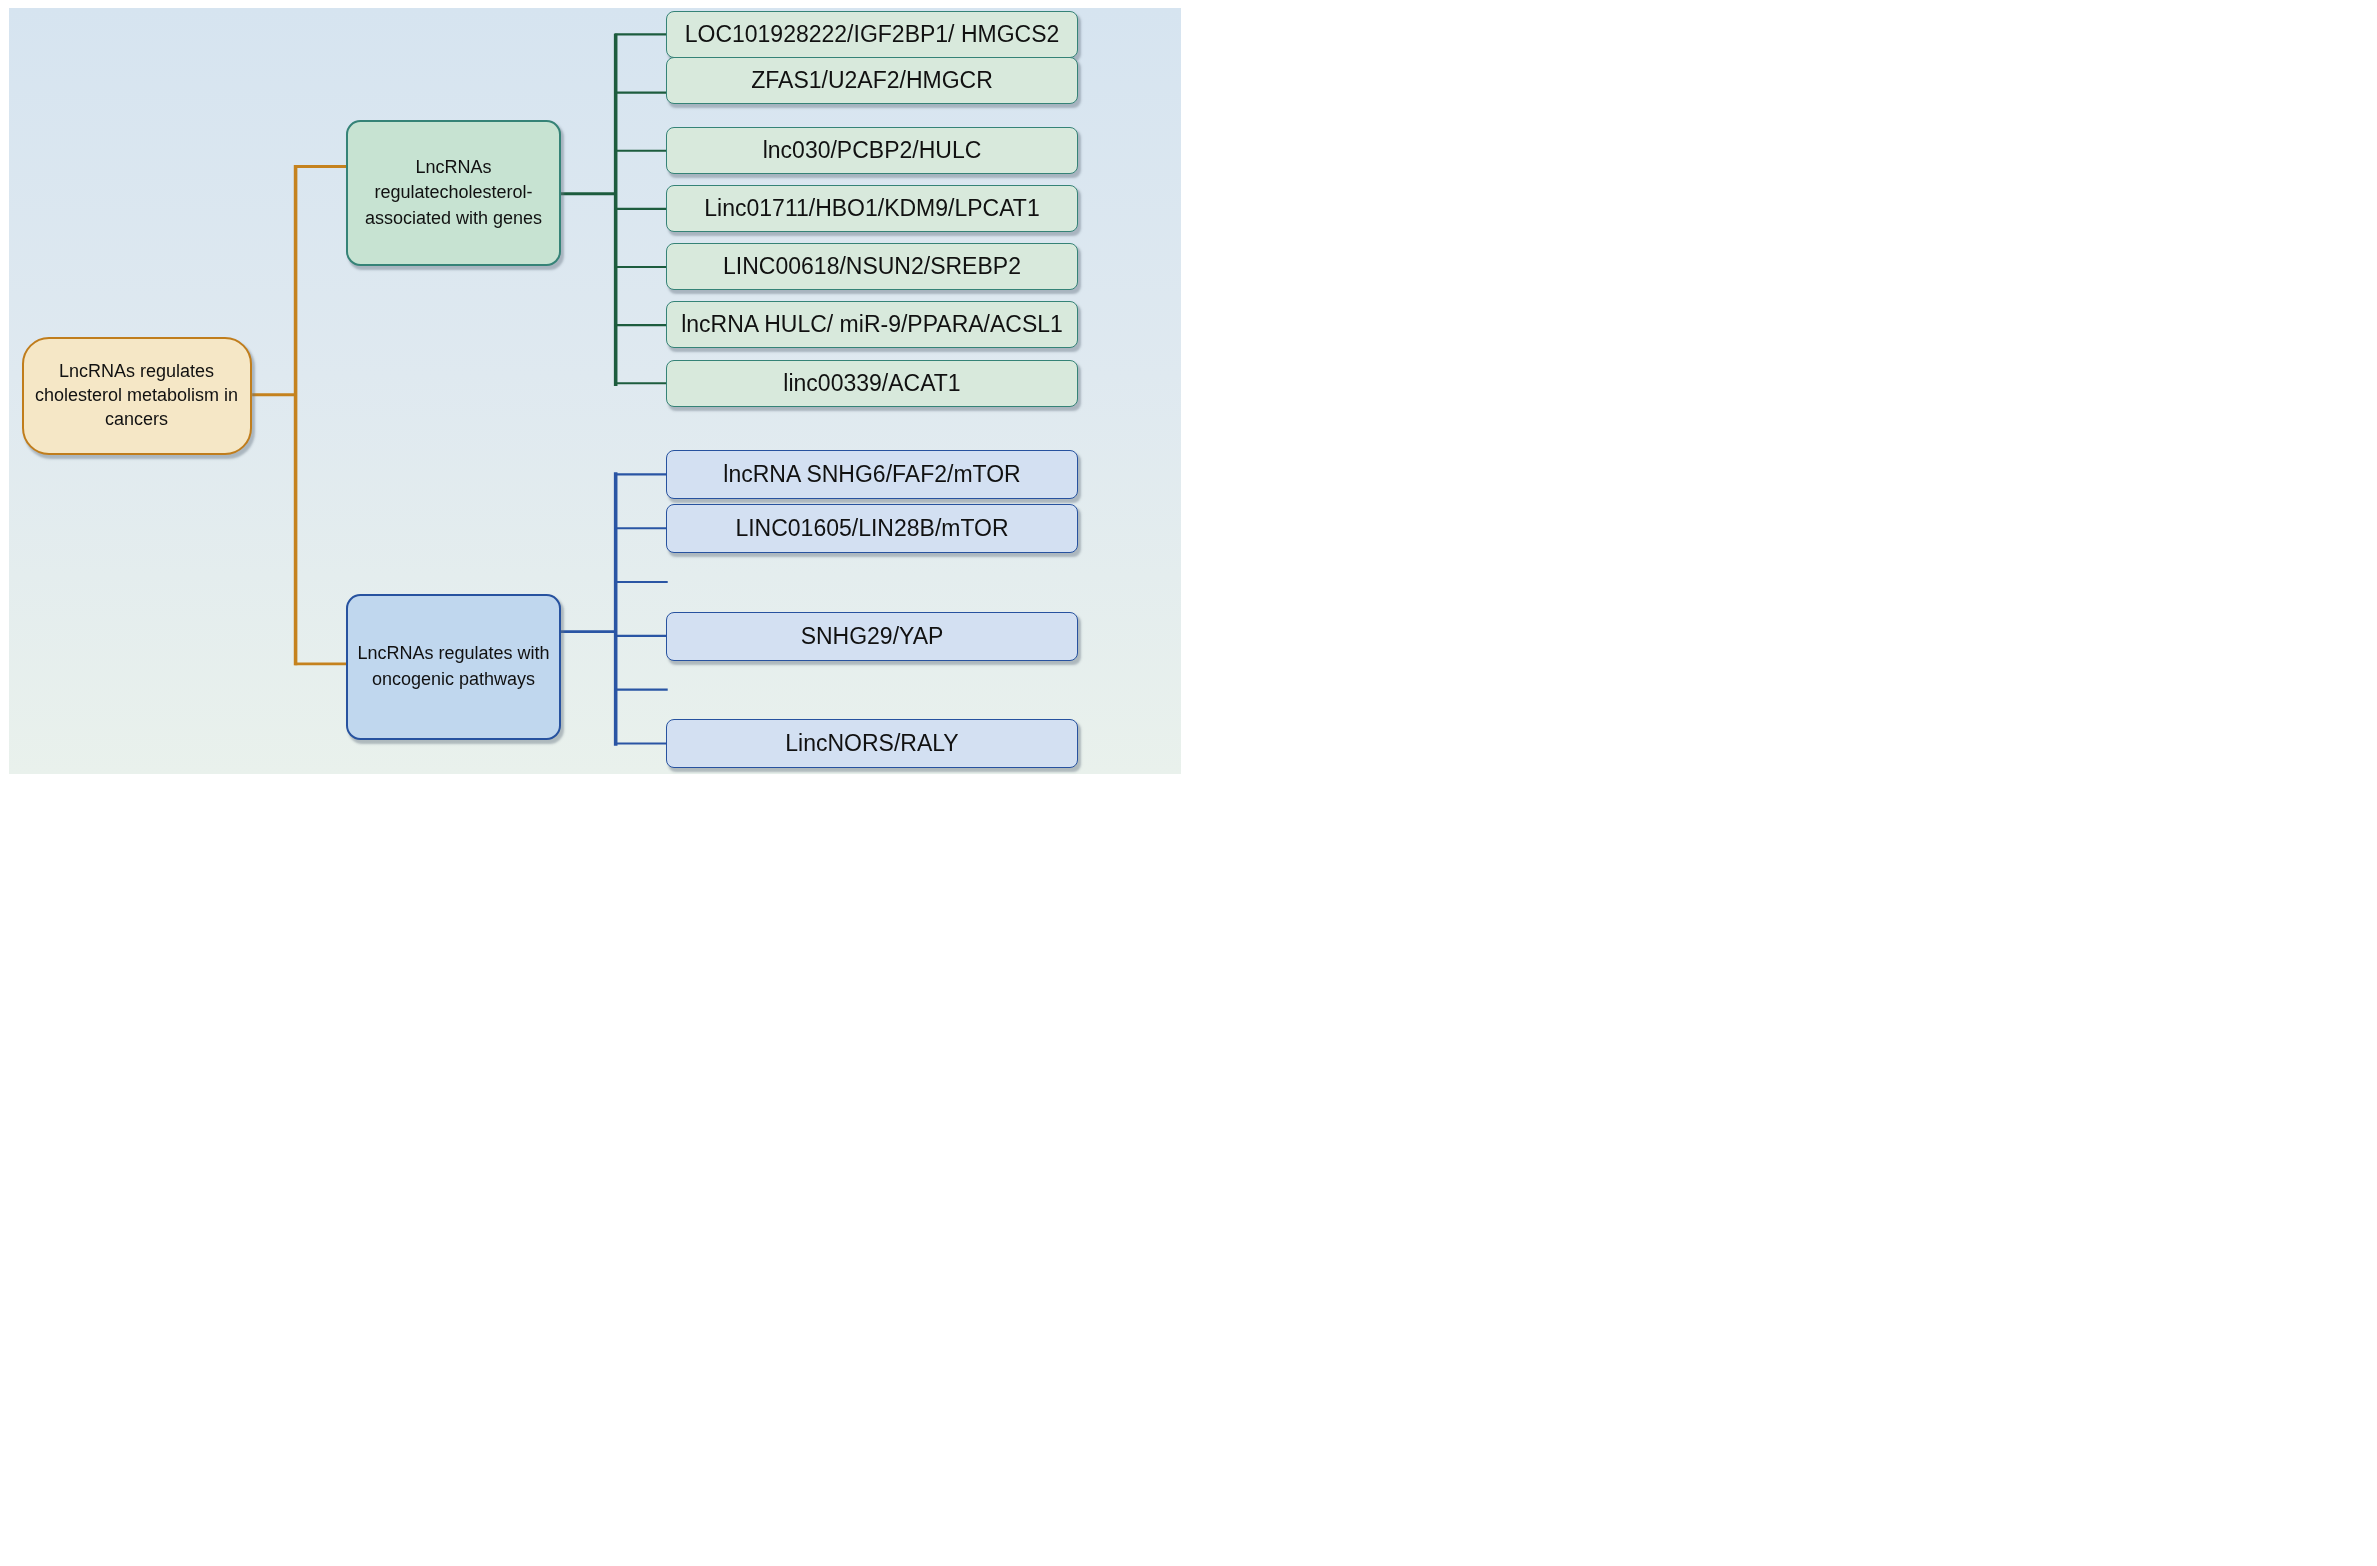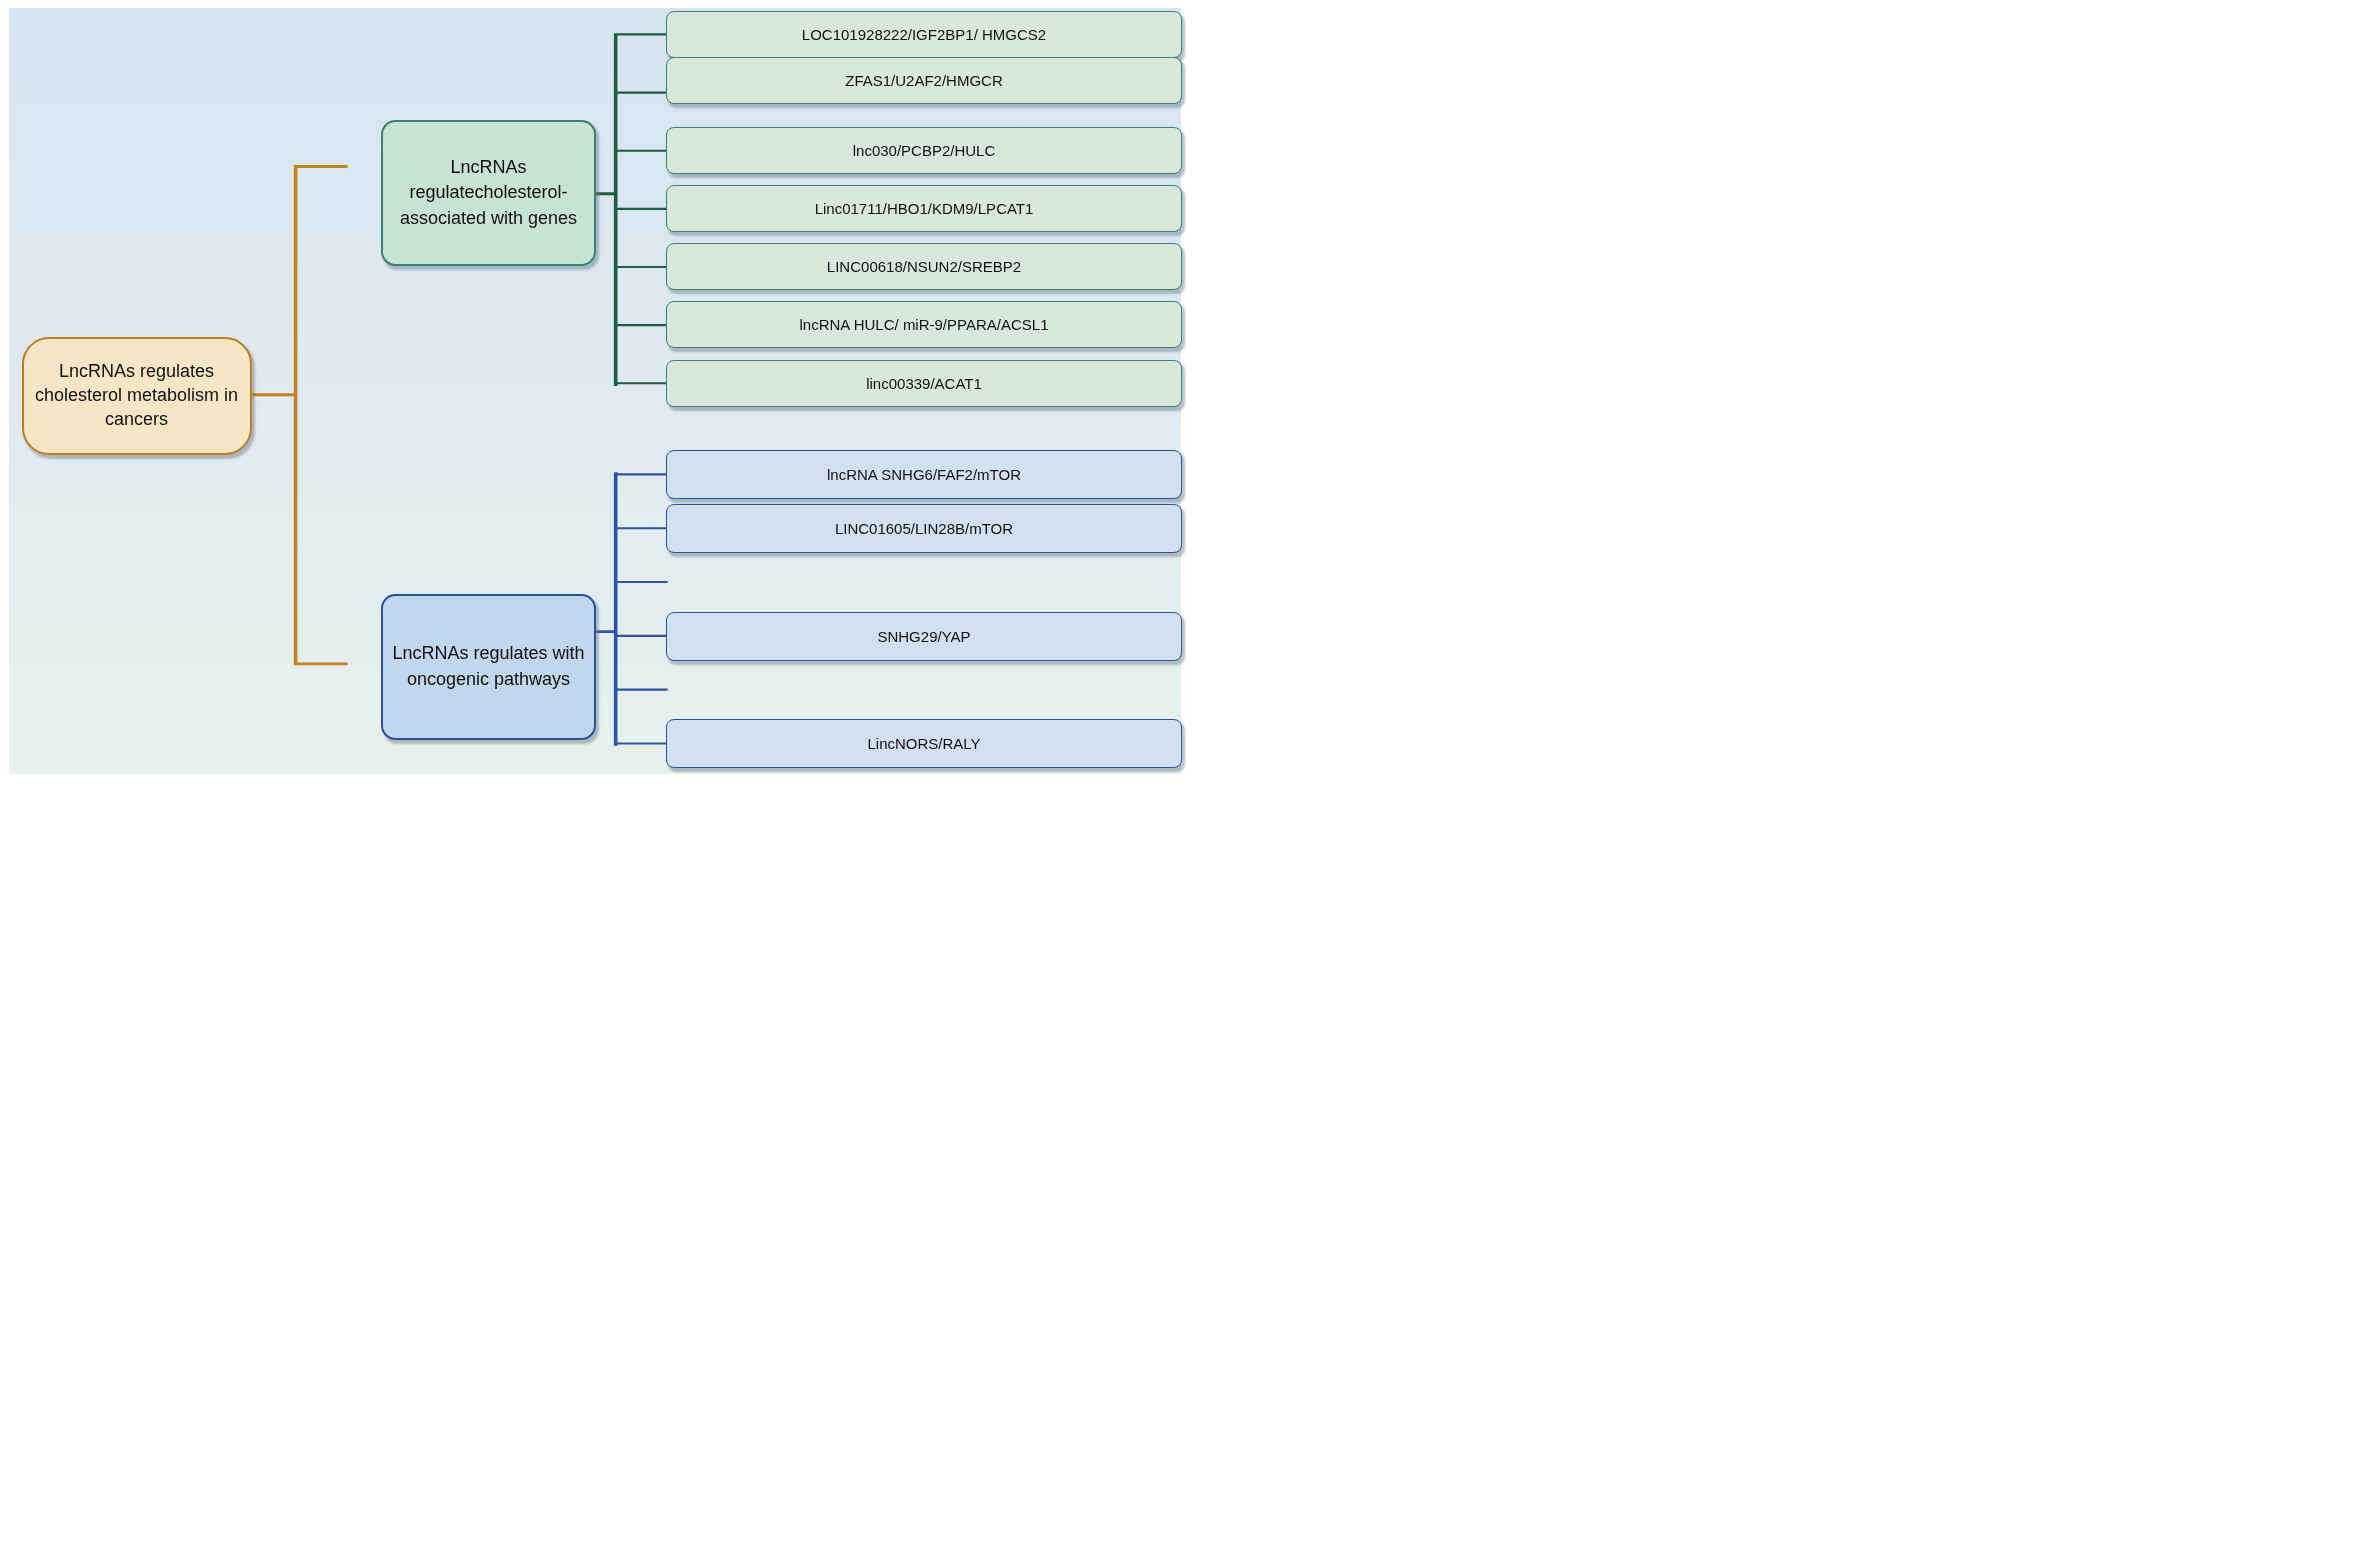--- a/index.html
+++ b/index.html
@@ -58,35 +58,34 @@
     border:2.5px solid var(--root_border);
     border-radius:27px;
     font-size:18px;line-height:1.32;
     padding:2.9px 5.7px;
   }
   .node.branch{
     left:346px;width:215px;height:146px;
     border-radius:14.4px;
     font-size:18px;line-height:1.42;
     padding:4.3px 4.3px;
-    margin-left:35px;
   }
   .node.branch.green-node{
     top:120px;
     background:var(--green_branch_fill);
     border:2.2px solid var(--green_border);
   }
   .node.branch.blue-node{
     top:594px;
     background:var(--blue_branch_fill);
     border:2.2px solid var(--blue_border);
   }
   .node.leaf{
-    left:666px;width:516px;
-    font-size:15px;
+    left:666px;width:412px;
+    font-size:23px;
     white-space:nowrap;
     border-radius:8px;
   }
   .node.leaf.green-node{
     height:47px;
     background:var(--green_leaf_fill);
     border:1.8px solid var(--green_border);
   }
   .node.leaf.blue-node{
     height:49px;

